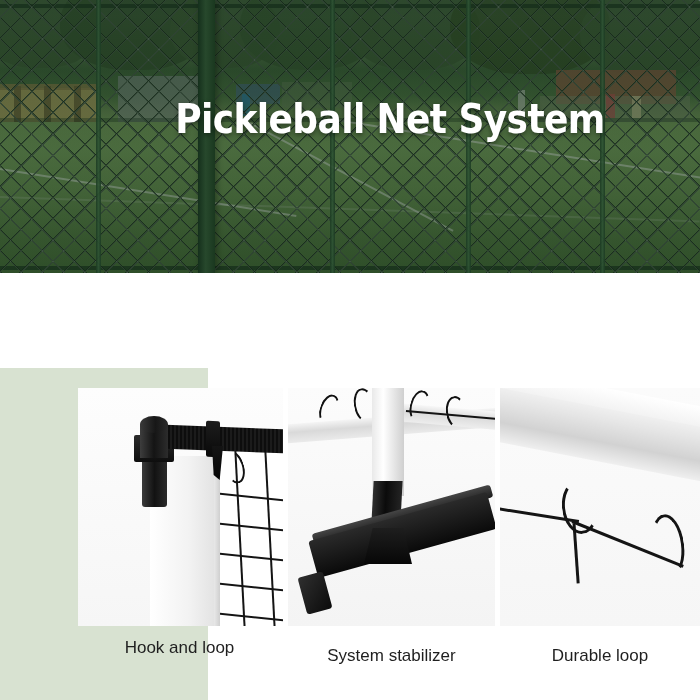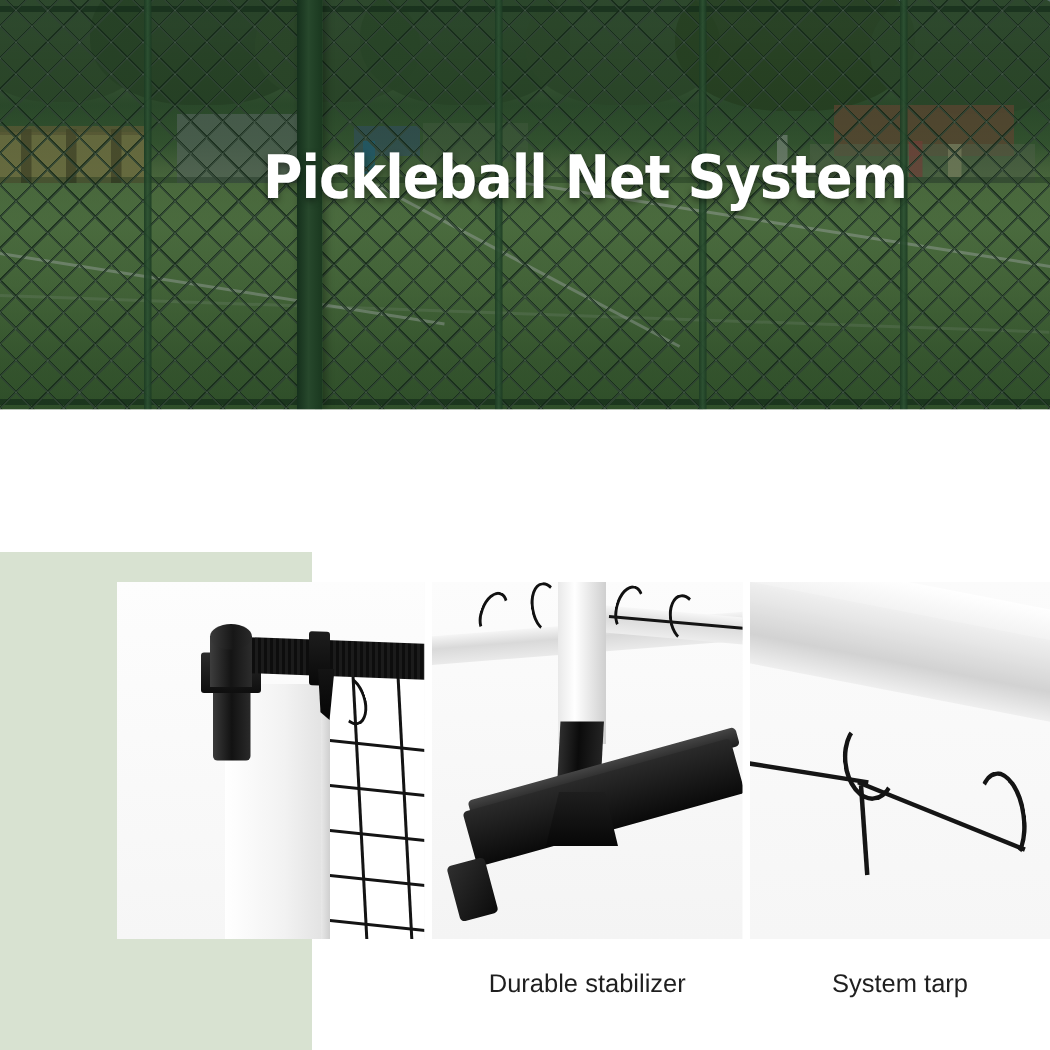--- a/index.html
+++ b/index.html
@@ -282,17 +282,18 @@
     <div>
       <div class="c3" style="left:-10px;top:118px;width:90px;height:3px;transform:rotate(9deg);"></div>
       <div class="c3" style="left:72px;top:132px;width:120px;height:3px;transform:rotate(22deg);"></div>
       <div class="c3" style="left:74px;top:134px;width:60px;height:3px;transform:rotate(86deg);"></div>
       <div class="c3curve" style="left:62px;top:92px;width:30px;height:48px;transform:rotate(-6deg);"></div>
       <div class="c3curve" style="left:152px;top:126px;width:26px;height:56px;transform:rotate(172deg);"></div>
     </div>
   </div>
 
   <div class="cap-txt cap-1">
-  </div>
-  <div class="cap-txt cap-2">Durable stabilizer</div>
-  <div class="cap-txt cap-3">System tarp</div>
+    <div>Hook and loop</div>
+  </div>
+  <div class="cap-txt cap-2">System stabilizer</div>
+  <div class="cap-txt cap-3">Durable loop</div>
 
 </div>
 
 </body></html>

